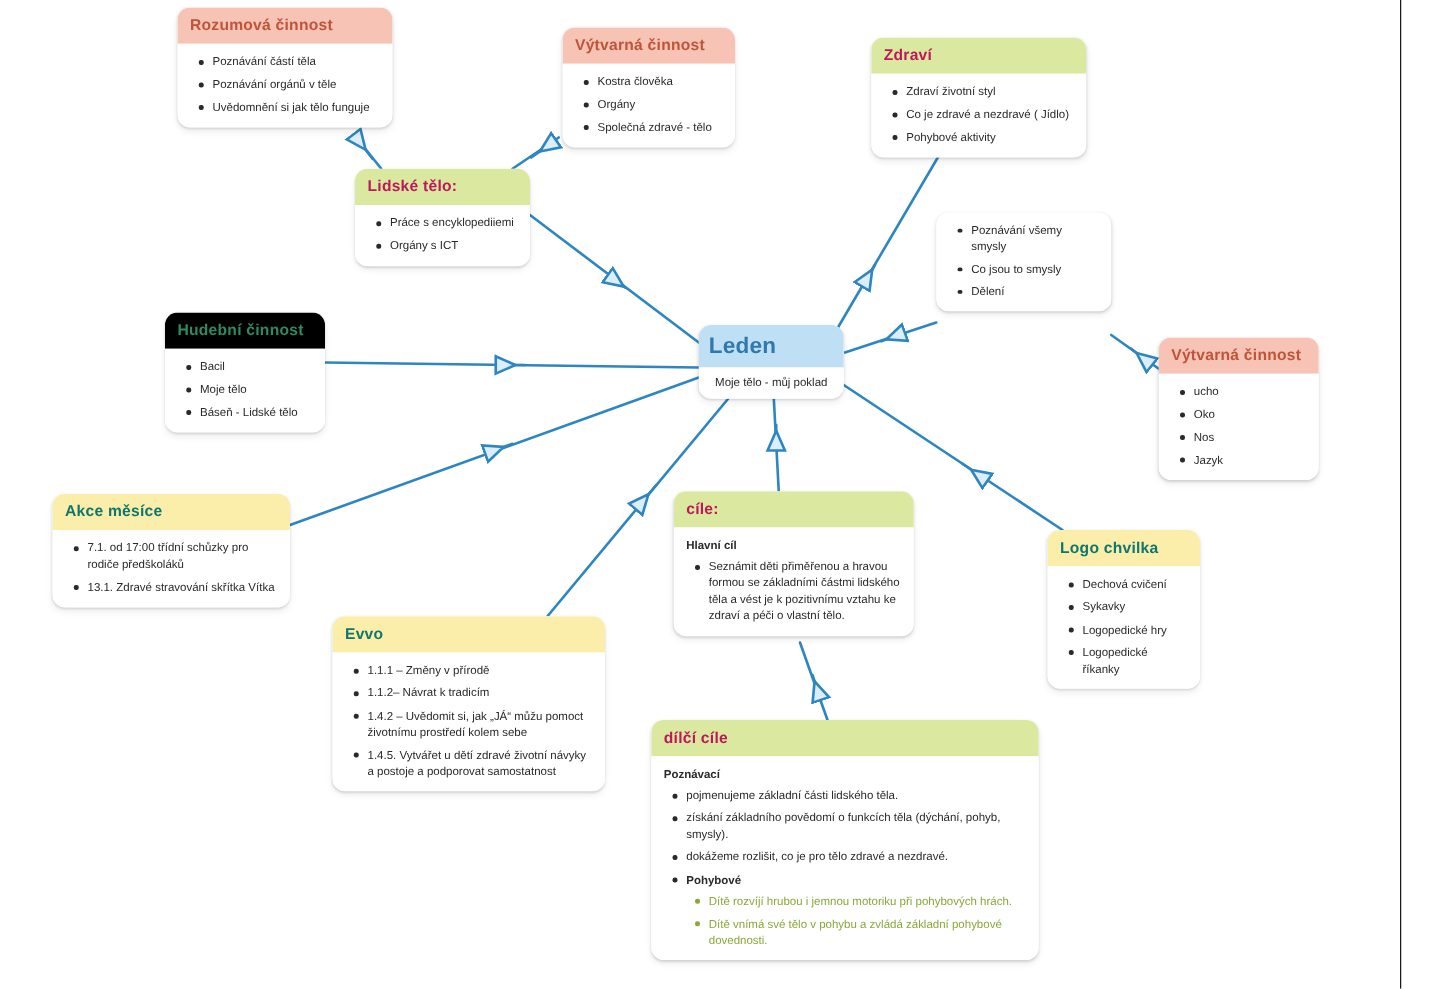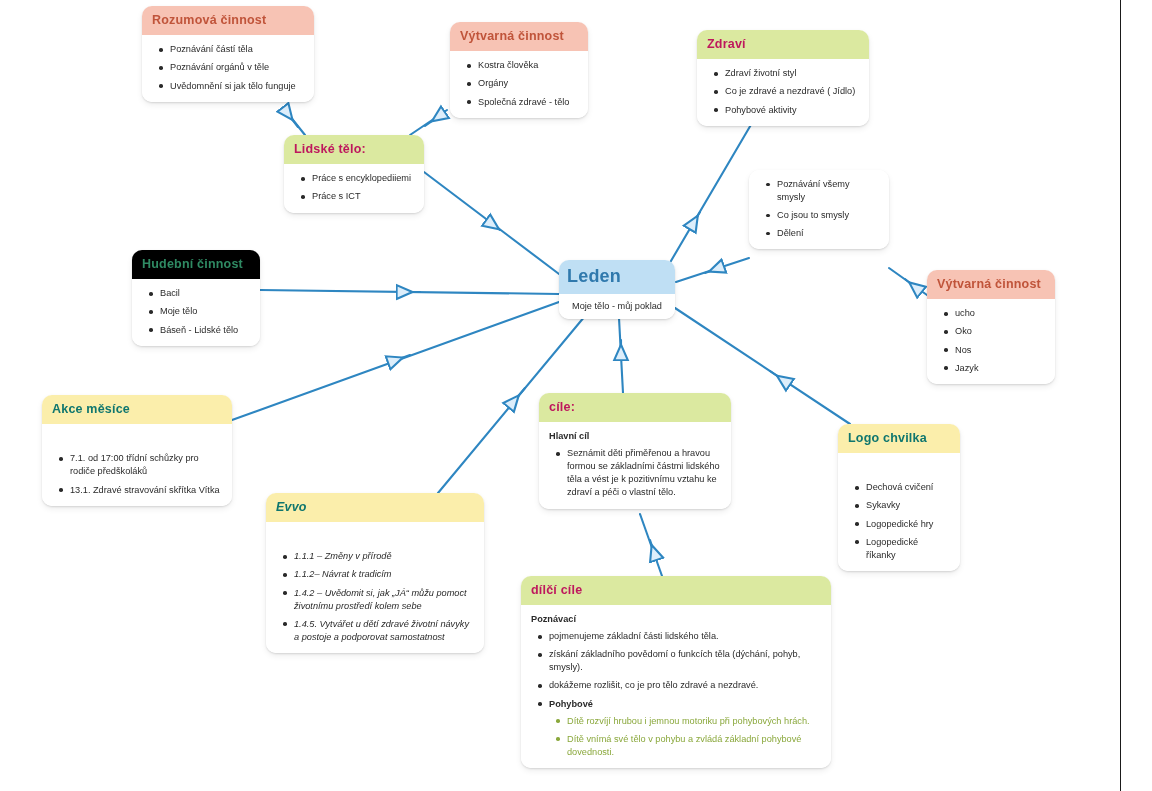--- a/index.html
+++ b/index.html
@@ -106,39 +106,39 @@
   }
 
   
   .theme-pink .node-head { background: #f7c3b4; color: #c0543a; }
   .theme-pink ul.items { color: #d2694c; }
   .theme-green .node-head { background: #dbe9a0; color: #be185d; }
   .theme-green ul.items, .theme-green ul.sub { color: #8aa83c; }
   .theme-teal .node-head { background: #000000; color: #2f8a63; }
   .theme-teal ul.items { color: #5bb18c; }
   .theme-yellow .node-head { background: #fbeeab; color: #0f766e; }
-  .theme-yellow ul.items { color: #c3ab45; margin-top: 20px; }
+  .theme-yellow ul.items { color: #c3ab45; }
   .theme-blue .node-head { background: #bfdff4; color: #2f79ad; }
   .theme-blue .node-body { text-align: center; color: #2a2a2a; }
 
   
   #node-rozumova  { left: 142px; top: 6px;    width: 172px; font-size: 9.2px; }
   #node-vytvarna1 { left: 450px; top: 22px;   width: 138px; font-size: 9.2px; }
   #node-zdravi    { left: 697px; top: 30px;   width: 172px; font-size: 9.2px; }
   #node-lidske    { left: 284px; top: 135px;  width: 140px; font-size: 9.2px; }
   #node-smysly    { left: 749px; top: 170px;  width: 140px; font-size: 9.2px; }
   #node-hudebni   { left: 132px; top: 250px;  width: 128px; font-size: 9.2px; }
   #node-vytvarna2 { left: 927px; top: 270px;  width: 128px; font-size: 9.2px; }
   #node-leden     { left: 559px; top: 260px;  width: 116px; font-size: 11px; }
   #node-leden .node-head { font-size: 18px; padding: 6px 8px 7px 8px; }
   #node-leden .node-body { font-size: 9.2px; padding: 7px 6px 8px 6px; }
   #node-akce      { left: 42px;  top: 395px;  width: 190px; font-size: 9.2px; }
   #node-cile      { left: 539px; top: 393px;  width: 192px; font-size: 9.2px; }
   #node-logo      { left: 838px; top: 424px;  width: 122px; font-size: 9.2px; }
-  #node-evvo      { left: 266px; top: 493px;  width: 218px; font-size: 9.2px; font-style: italic; }
+  #node-evvo      { left: 266px; top: 493px;  width: 218px; font-size: 9.2px; }
   #node-dilci     { left: 521px; top: 576px;  width: 310px; font-size: 9.2px; }
 
   #node-rozumova .node-head,
   #node-vytvarna1 .node-head,
   #node-zdravi .node-head,
   #node-vytvarna2 .node-head,
   #node-hudebni .node-head,
   #node-akce .node-head,
   #node-logo .node-head,
   #node-evvo .node-head,
@@ -229,21 +229,21 @@
         <li><span>Pohybové aktivity</span></li>
       </ul>
     </div>
   </div>
 
   <div class="node theme-green" id="node-lidske">
     <div class="node-head">Lidské tělo:</div>
     <div class="node-body">
       <ul class="items">
         <li><span>Práce s encyklopediiemi</span></li>
-        <li><span>Práce s ICT</span></li>
+        <li><span>Orgány s ICT</span></li>
       </ul>
     </div>
   </div>
 
   <div class="node theme-green" id="node-smysly">
     <div class="node-body">
       <ul class="items">
         <li><span>Poznávání všemy smysly</span></li>
         <li><span>Co jsou to smysly</span></li>
         <li><span>Dělení</span></li>

